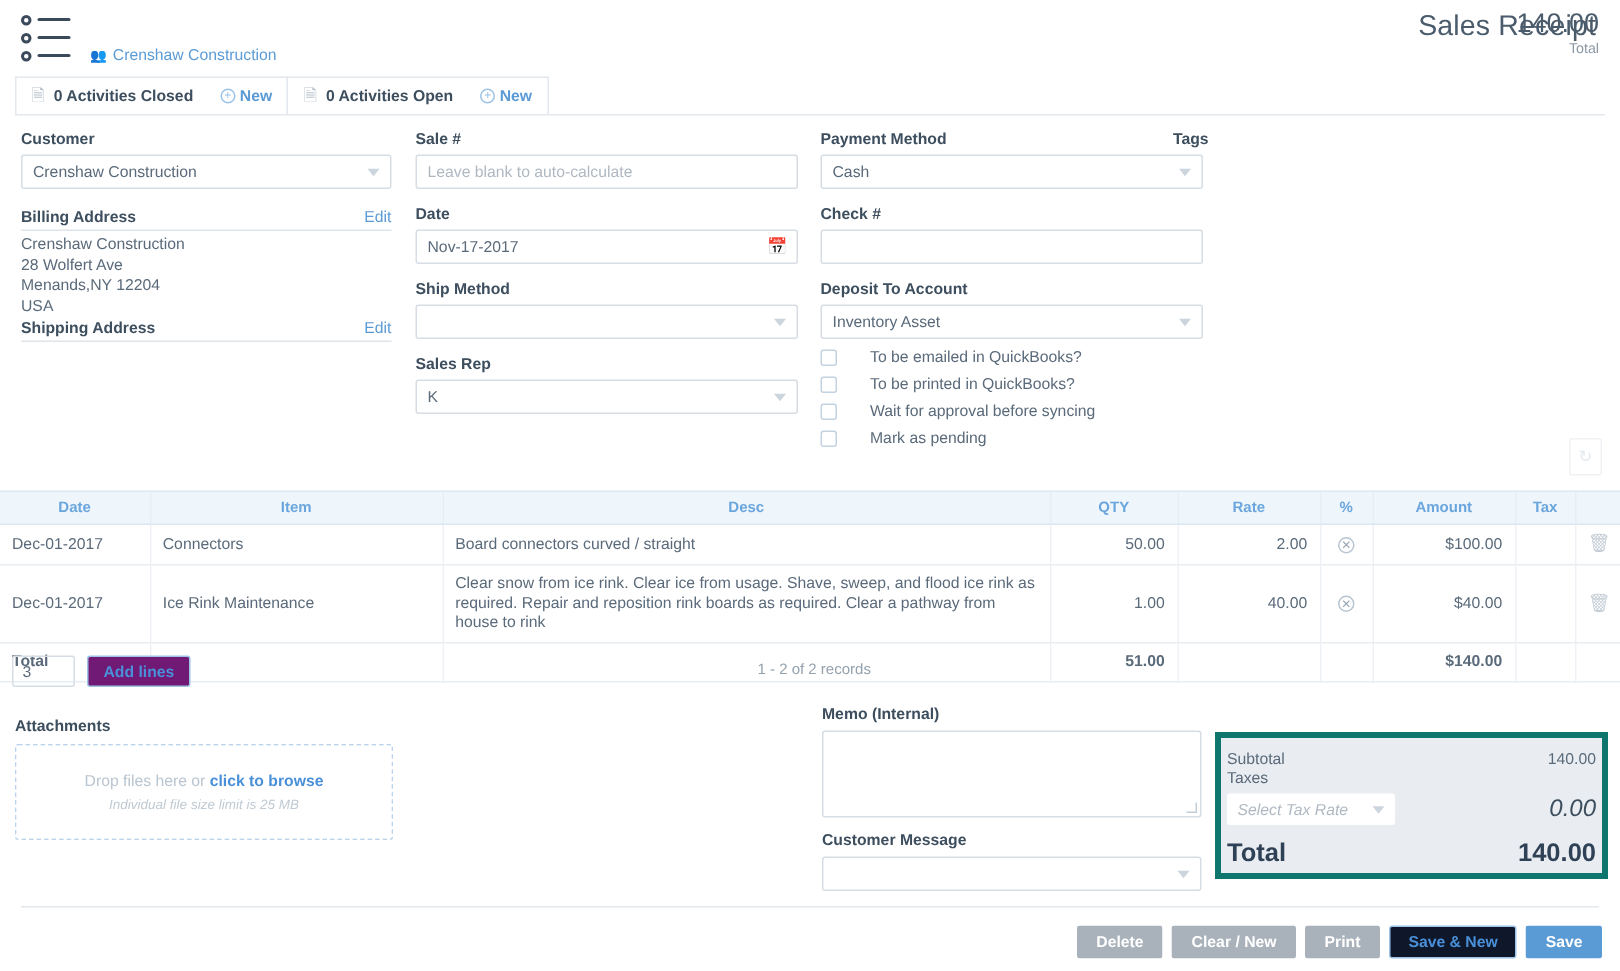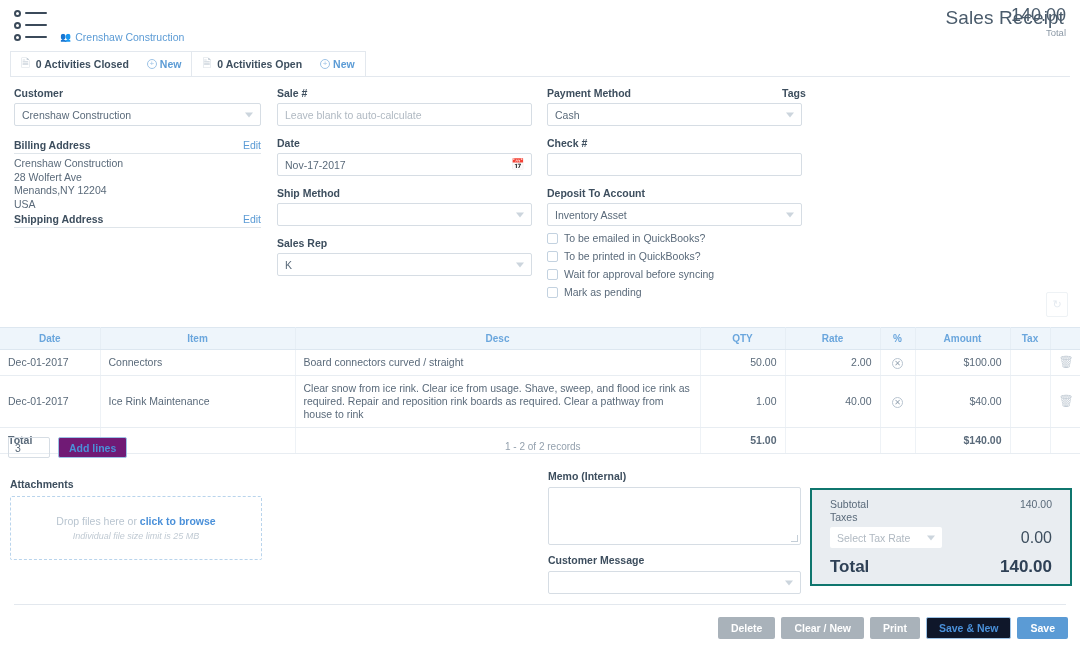--- a/index.html
+++ b/index.html
@@ -74,21 +74,21 @@
   .calicon { position: absolute; right: 6px; top: 4px; font-size: 11px; color: #c0cad3; }
 
   .addr-head {
     display: flex; justify-content: space-between; align-items: baseline;
     border-bottom: 1px solid #dfe5ea; padding-bottom: 2px; margin-bottom: 3px;
   }
   .addr-head .t { font-size: 10.5px; font-weight: bold; color: #3d4e5e; }
   .addr-head .e { font-size: 10.5px; color: #5b9bd5; text-decoration: none; }
   .addr-line { font-size: 10.5px; color: #5a6a7a; line-height: 13.5px; }
 
-  .chk-row { display: flex; align-items: center; gap: 6px; margin-top: 6px; }
+  .chk-row { display: flex; align-items: center; gap: 22px; margin-top: 6px; }
   .chk-box { width: 11px; height: 11px; border: 1px solid #c3d2e0; border-radius: 2px; background: #fff; }
   .chk-lbl { font-size: 10.5px; color: #5a6a7a; }
 
   
   .refresh-btn {
     position: absolute; right: 12px; top: 292px; width: 22px; height: 25px;
     border: 1px solid #eef2f5; border-radius: 2px; background: #fff;
     display: flex; align-items: center; justify-content: center;
     font-size: 11px; color: #e4eaf0;
   }
@@ -145,25 +145,25 @@
   .memo-lbl { font-size: 10.5px; font-weight: bold; color: #3d4e5e; margin-bottom: 5px; }
   .memo-area { height: 58px; border: 1px solid #d6dde4; border-radius: 2px; background: #fff; position: relative; }
   .memo-area:after {
     content: ""; position: absolute; right: 2px; bottom: 2px; width: 6px; height: 6px;
     border-right: 1px solid #c4ced7; border-bottom: 1px solid #c4ced7;
   }
 
   
   .totals {
     position: absolute; left: 810px; top: 488px; width: 262px; height: 98px;
-    background: #e9edf1; border: 2px solid #0f766e; padding: 8px 18px;
+    background: #e9edf1; border: 4px solid #0f766e; padding: 8px 4px;
   }
   .tot-row { display: flex; justify-content: space-between; font-size: 10.5px; color: #5a6a7a; }
   .tot-row.t2 { margin-top: 1px; }
-  .tax-line { display: flex; justify-content: space-between; align-items: center; margin-top: 4px; }
+  .tax-line { display: flex; justify-content: space-between; align-items: center; margin-top: 4px; font-style: italic; }
   .tax-sel {
     width: 112px; height: 21px; background: #fff; border: none; border-radius: 2px;
     display: flex; align-items: center; padding: 0 7px; font-size: 10.5px; color: #b0b9c2; position: relative;
   }
   .grand { display: flex; justify-content: space-between; align-items: baseline; margin-top: 9px; }
   .grand .g1 { font-size: 17px; font-weight: bold; color: #2f4156; }
   .grand .g2 { font-size: 17px; font-weight: bold; color: #2f4156; }
 
   
   .footer-sep { position: absolute; left: 14px; top: 604px; width: 1052px; height: 1px; background: #e3e8ee; }

